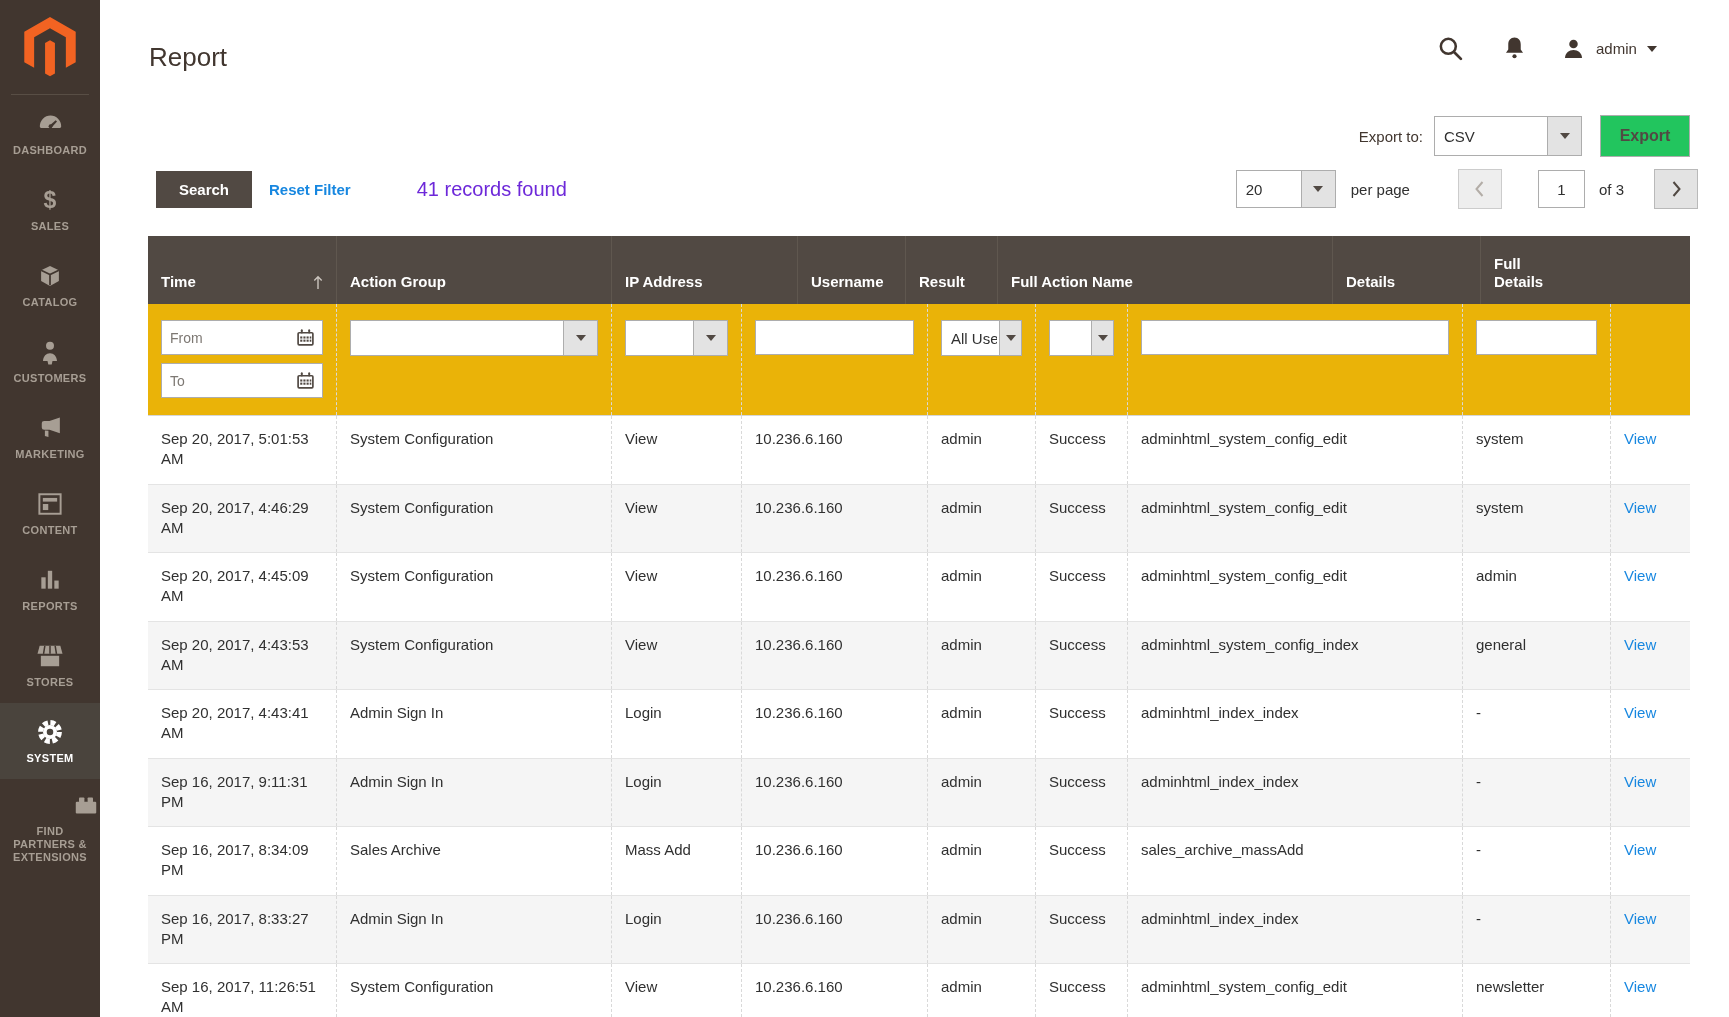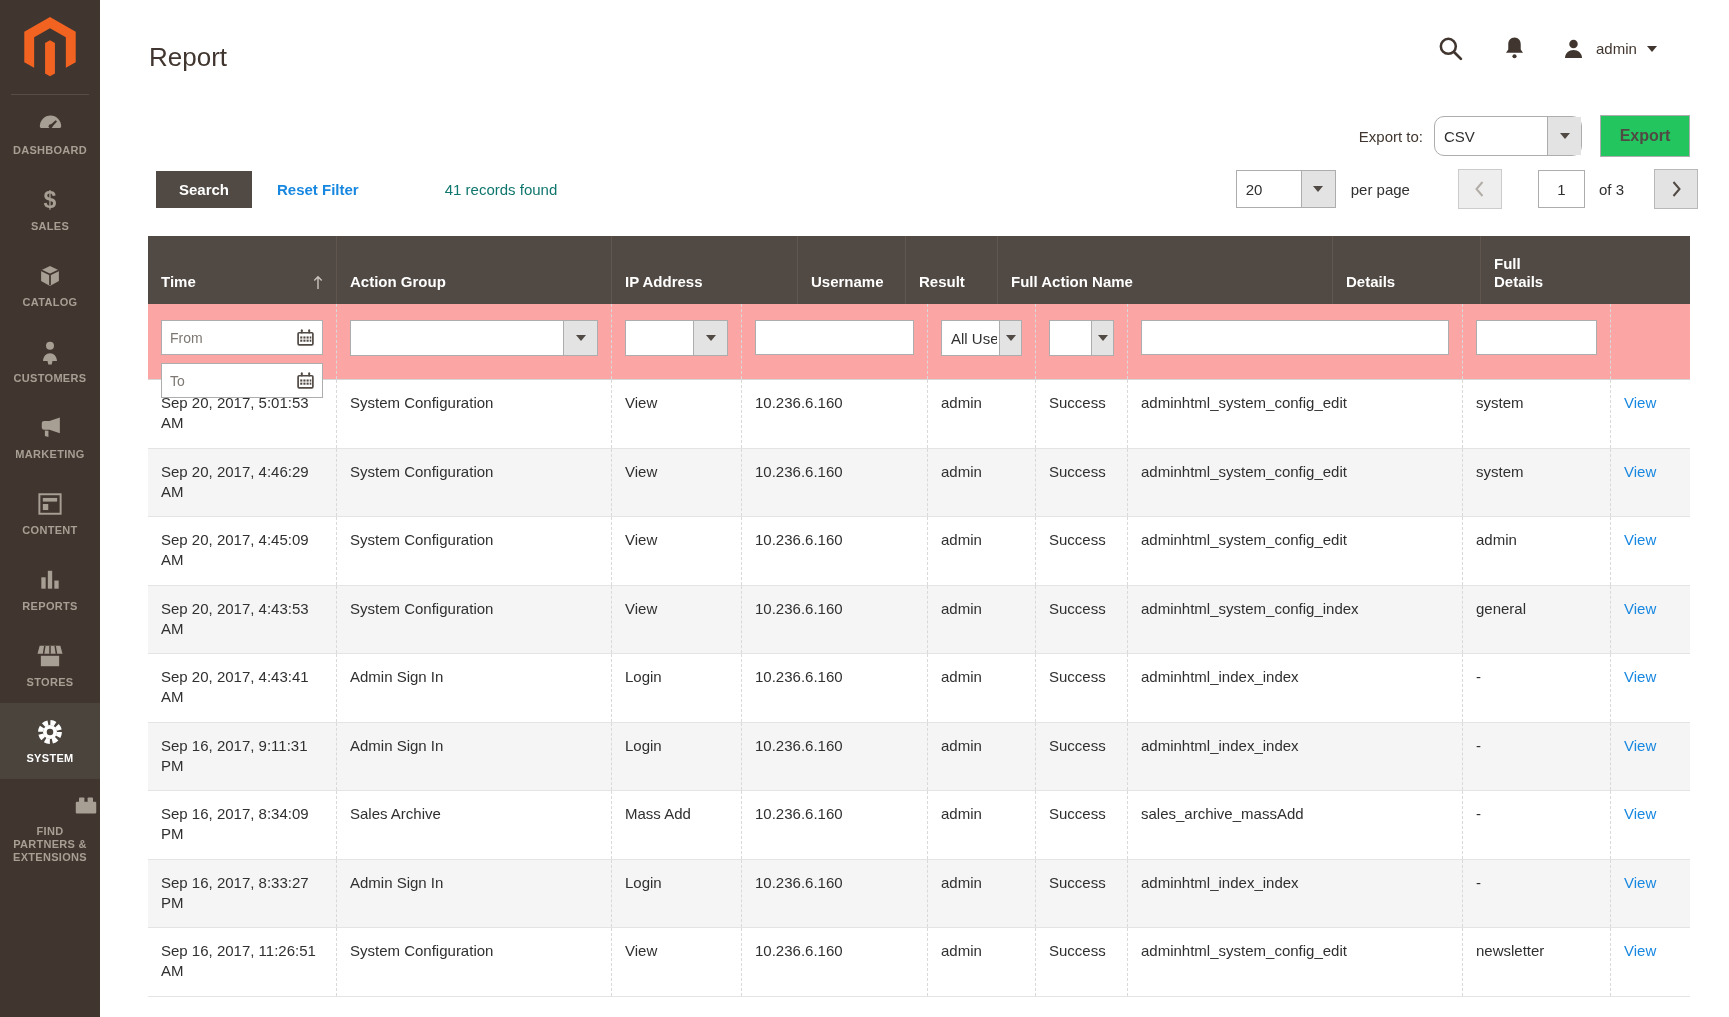--- a/index.html
+++ b/index.html
@@ -33,47 +33,47 @@
 
   
   .export-row { position:absolute; top:115px; right:39px; display:flex; align-items:center; }
   .export-label { font-size:15px; color:#41362f; margin-right:11px; }
   .sel { position:relative; height:36px; border:1px solid #adadad; background:#fff; cursor:pointer; }
   .sel .val { position:absolute; left:9px; right:36px; top:0; bottom:0; display:flex; align-items:center; font-size:15px; color:#303030; overflow:hidden; white-space:nowrap; }
   .sel .caret { position:absolute; right:0; top:0; bottom:0; width:34px; background:#e3e3e3; border-left:1px solid #adadad; display:flex; align-items:center; justify-content:center; }
   .sel.narrow .caret { width:22px; }
   .sel.narrow .val { right:24px; }
   .caret-tri { width:0; height:0; border-left:5px solid transparent; border-right:5px solid transparent; border-top:6px solid #514943; }
-  .export-sel { width:148px; height:40px;border-radius:10px; }
+  .export-sel { width:148px; height:40px; }
   .btn-secondary { margin-left:18px; width:90px; height:42px; background:#22c55e; border:1px solid #adadad; color:#514943; font-size:16px; font-weight:600; font-family:"Liberation Sans",sans-serif; cursor:pointer;text-align:center; }
 
   
   .toolbar-row { position:absolute; top:169px; left:156px; width:1542px; height:40px; display:flex; align-items:center; }
   .btn-dark { width:96px; height:37px; background:#514943; border:1px solid #514943; color:#fff; font-size:15px; font-weight:600; font-family:"Liberation Sans",sans-serif; cursor:pointer; }
-  .reset-link { margin-left:25px; font-size:15px; color:#1787e0; text-decoration:none; font-weight:600; }
-  .records-found { margin-left:86px; font-size:15px; color:#0f766e; }
+  .reset-link { margin-left:17px; font-size:15px; color:#1787e0; text-decoration:none; font-weight:600; }
+  .records-found { margin-left:66px; font-size:20px; color:#6d28d9; }
   .pager { margin-left:auto; display:flex; align-items:center; }
   .perpage-sel { width:100px; height:38px; }
   .perpage-label { margin-left:15px; font-size:15px; }
   .pg-btn { margin-left:48px; width:44px; height:40px; display:flex; align-items:center; justify-content:center; background:#e3e3e3; border:1px solid #b9b9b9; cursor:pointer; }
   .pg-btn.disabled { background:#eee; border-color:#ccc; }
   .page-input { margin-left:36px; width:47px; height:38px; border:1px solid #adadad; text-align:center; font-size:15px; font-family:"Liberation Sans",sans-serif; color:#303030; }
   .of-pages { margin-left:14px; font-size:15px; }
   .pg-next { margin-left:30px; }
 
   
   .grid { position:absolute; left:148px; top:236px; width:1542px; }
   .c0{width:188px} .c1{width:275px} .c2{width:130px} .c3{width:186px} .c4{width:108px}
   .c5{width:92px}  .c6{width:335px} .c7{width:148px} .c8{width:80px}
   .grid-head { display:flex; height:68px; background:#514943; }
   .hcell { position:relative; padding:0 13px 13px; display:flex; align-items:flex-end; color:#fff; font-size:15px; font-weight:700; line-height:18px; cursor:pointer; flex-shrink:0; }
   .hcell + .hcell { border-left:1px solid #5f574f; }
   .sort-arrow { position:absolute; right:12px; bottom:14px; }
 
-  .frow { display:flex; height:76px; background:#fca5a5; border-bottom:1px solid #d6d6d6; }
+  .frow { display:flex; height:112px; background:#eab308; border-bottom:1px solid #d6d6d6; }
   .fcell { padding:16px 13px 0; flex-shrink:0; }
   .fcell + .fcell { border-left:1px dashed #d9d9d9; }
   .txt { width:100%; height:35px; border:1px solid #adadad; background:#fff; font-size:14px; font-family:"Liberation Sans",sans-serif; color:#303030; padding:0 8px; }
   .txt::placeholder { color:#7d7873; opacity:1; }
   .date-wrap { position:relative; }
   .date-wrap .txt { padding-right:32px; }
   .date-wrap.to { margin-top:8px; }
   .cal-btn { position:absolute; right:5px; top:5px; width:25px; height:25px; background:none; border:none; cursor:pointer; display:flex; align-items:center; justify-content:center; }
   .fsel { height:36px; }
 

